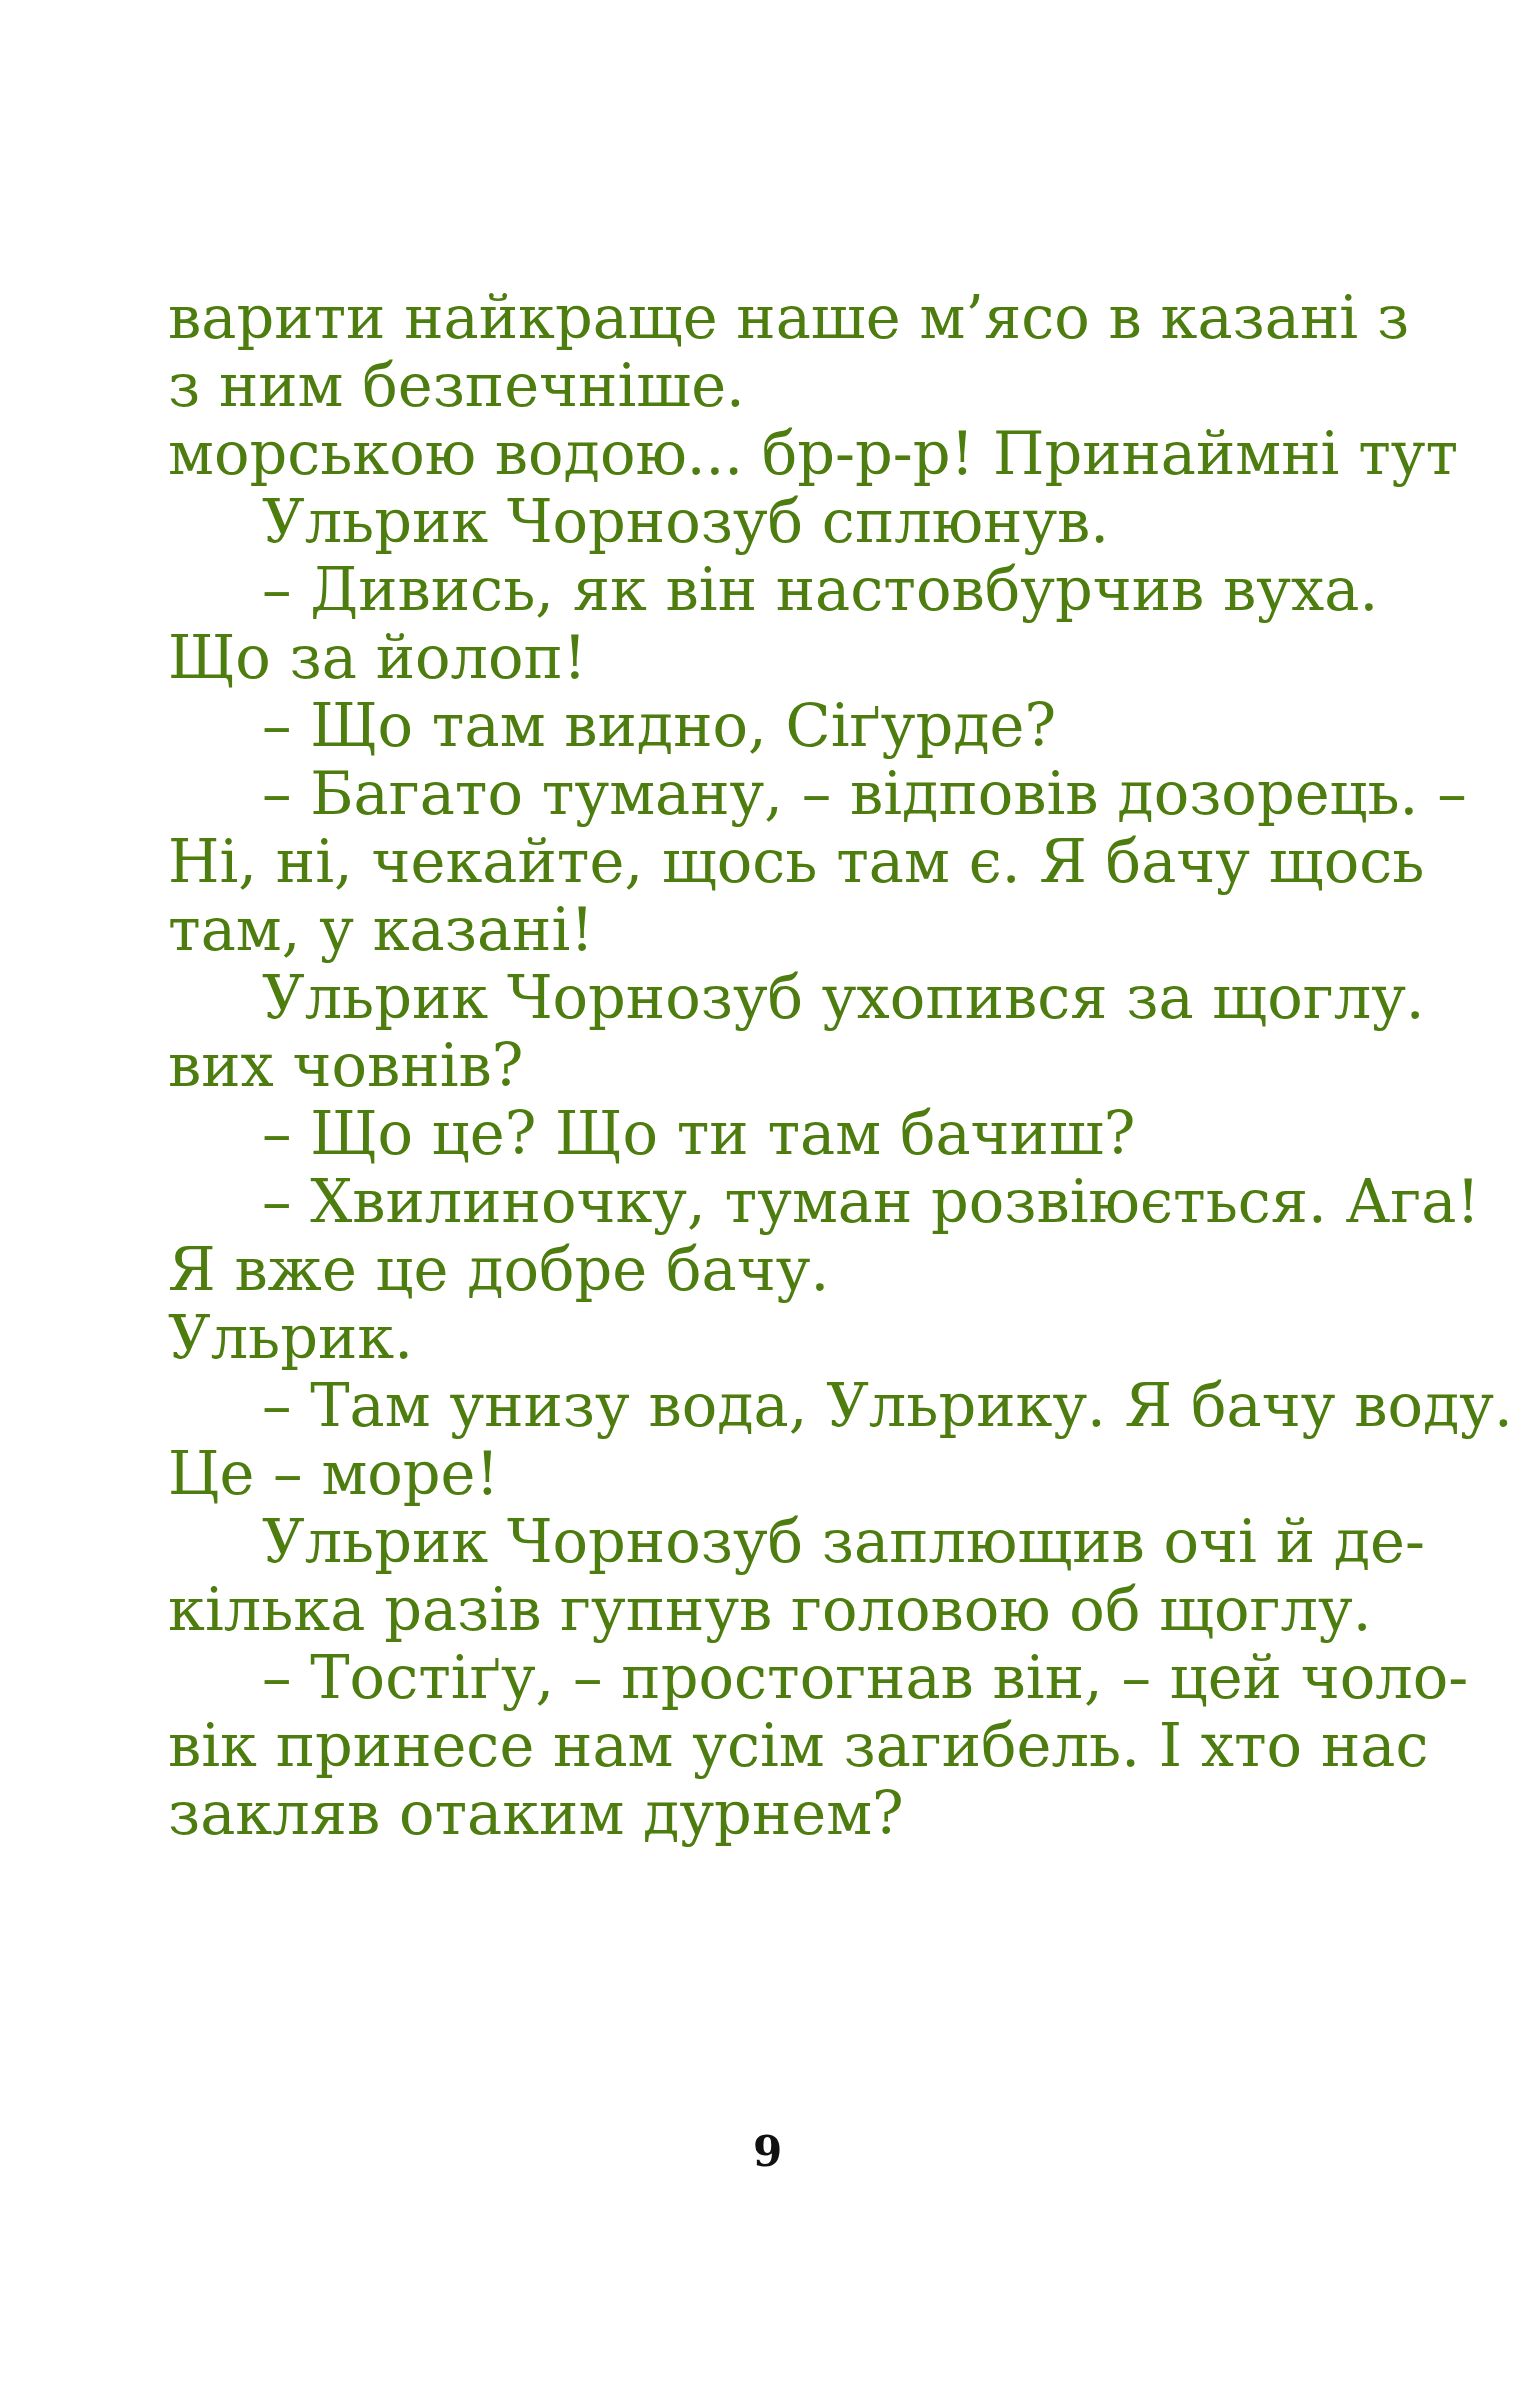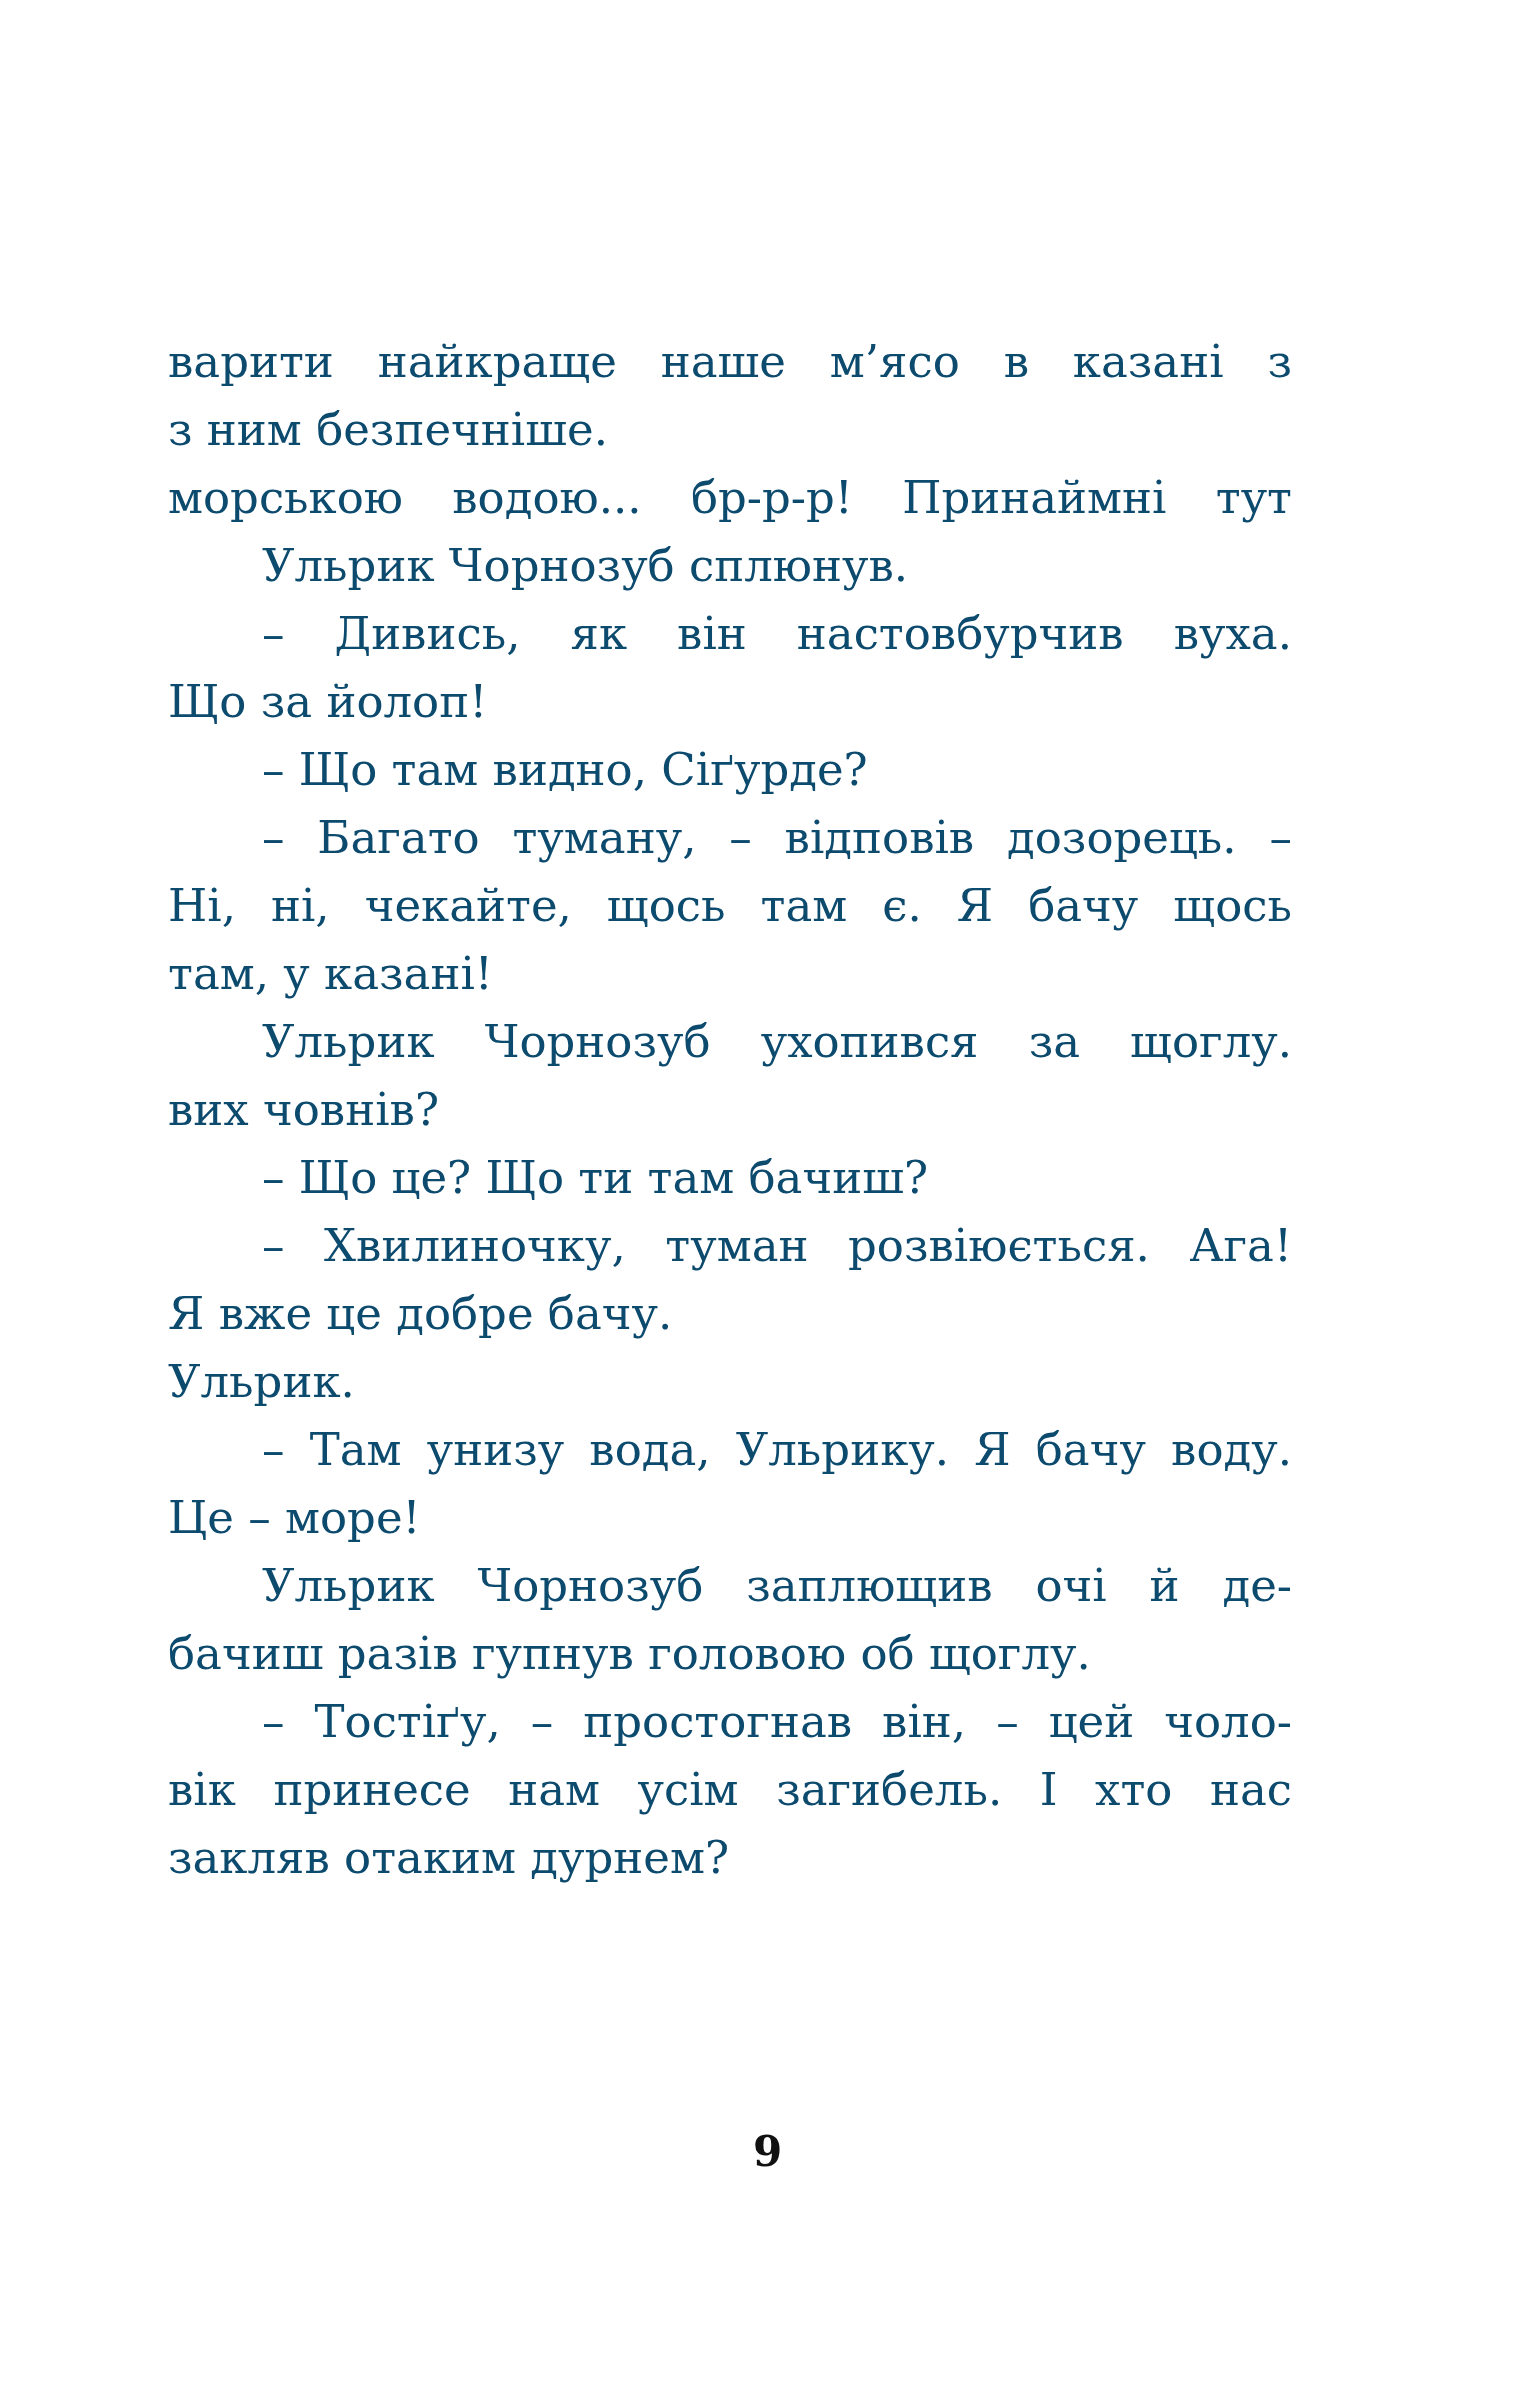--- a/index.html
+++ b/index.html
@@ -1,19 +1,19 @@
 <!DOCTYPE html>
 <html style="font-size:12.8px"><head>
 <meta charset="utf-8">
 <style>
   html, body { margin:0; padding:0; background:#ffffff; }
   body { width:1535px; height:2401px; position:relative; overflow:hidden; }
   .page { position:absolute; left:168px; top:284px; width:1124px;
-          font-family:"DejaVu Serif","Liberation Serif",serif; font-size:45px;
-          color:#0c4a6e; line-height:68px;margin-top:44px; }
+          font-family:"DejaVu Serif","Liberation Serif",serif; font-size:59px;
+          color:#4d7c0f; line-height:68px; }
   .line { display:block; white-space:nowrap; text-align:justify; text-align-last:justify; height:68px; }
   .line.last { text-align-last:left; }
   .line.indent { padding-left:94px; }
   .pagenum { position:absolute; left:0; width:1535px; top:2127px; text-align:center;
              font-family:"DejaVu Serif","Liberation Serif",serif; font-size:42px; font-weight:bold; color:#111; }
 </style>
 </head>
 <body>
 
 <div class="page" id="body">
@@ -29,19 +29,19 @@
     <span class="line last">там, у казані!</span>
     <span class="line indent">Ульрик Чорнозуб ухопився за щоглу.</span>
     <span class="line last">вих човнів?</span>
     <span class="line indent last">– Що це? Що ти там бачиш?</span>
     <span class="line indent">– Хвилиночку, туман розвіюється. Ага!</span>
     <span class="line last">Я вже це добре бачу.</span>
     <span class="line last">Ульрик.</span>
     <span class="line indent">– Там унизу вода, Ульрику. Я бачу воду.</span>
     <span class="line last">Це – море!</span>
     <span class="line indent">Ульрик Чорнозуб заплющив очі й де-</span>
-    <span class="line last">бачиш разів гупнув головою об щоглу.</span>
+    <span class="line last">кілька разів гупнув головою об щоглу.</span>
     <span class="line indent">– Тостіґу, – простогнав він, – цей чоло-</span>
     <span class="line">вік принесе нам усім загибель. І хто нас</span>
     <span class="line last">закляв отаким дурнем?</span>
   </div>
 <div class="pagenum">9</div>
 
 
 </body></html>

